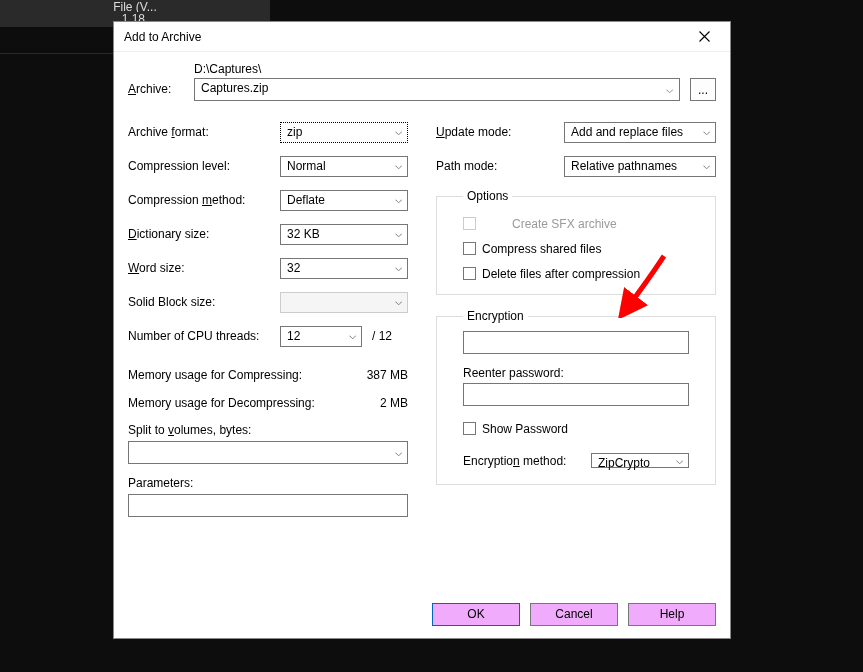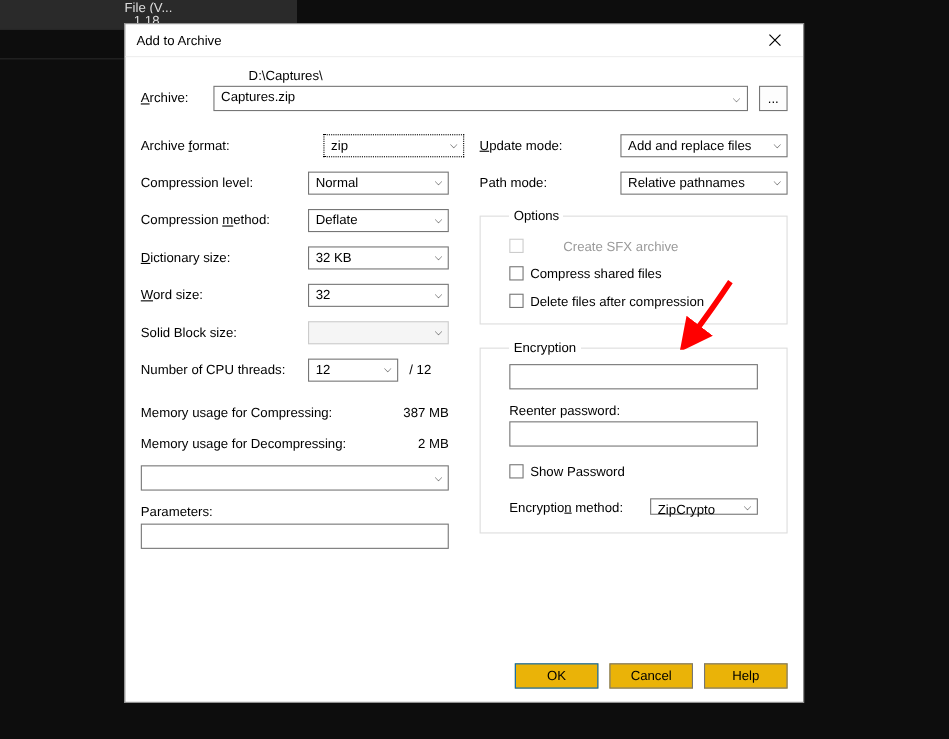--- a/index.html
+++ b/index.html
@@ -26,35 +26,35 @@
     }
     .titlebar .title { flex: 1; font-size: 12px; }
     .close-btn { width: 36px; height: 28px; display: flex; align-items: center; justify-content: center; cursor: pointer; }
     .close-btn svg { width: 11px; height: 11px; }
     
     .body { flex: 1; padding: 10px 14px; display: flex; flex-direction: column; }
     
     .archive-row { display: flex; align-items: flex-start; margin-bottom: 14px; }
     .archive-row .lbl { width: 66px; padding-top: 20px; }
     .archive-row .rhs { flex: 1; }
-    .archive-row .path { color: #000; margin-bottom: 2px; font-size: 12px; margin-left: 32px; }
+    .archive-row .path { color: #000; margin-bottom: 2px; font-size: 12px; }
     .archive-row .line2 { display: flex; gap: 10px; }
     .archive-combo { flex: 1; height: 23px; border: 1px solid #767676; padding: 2px 6px 2px 6px; position: relative; background: #fff; }
     .archive-combo .caret { position: absolute; right: 6px; top: 50%; transform: translateY(-50%); font-size: 9px; color: #555;}
     .browse-btn { width: 26px; height: 23px; border: 1px solid #767676; background: #fdfdfd; display: flex; align-items: center; justify-content: center; }
     
     .columns { display: flex; gap: 28px; flex: 1;}
     .col { flex: 1; }
     
     .form-row { display: flex; align-items: center; height: 34px; }
     .form-row .flabel { flex: 1; }
     .form-row .fctrl { width: 128px; }
     .select { width: 100%; height: 21px; border: 1px solid #767676; background: #fff; padding: 2px 18px 2px 6px; position: relative; }
     .select .caret { position: absolute; right: 5px; top: 50%; transform: translateY(-50%); font-size: 9px; color: #444; }
-    .select.dotted { border: 1px dotted #000; margin-left: 14px; }
+    .select.dotted { border: 1px dotted #000; }
     .select.disabled { background: #f5f5f5; color: #999; border-color: #ccc;}
     .select.narrow { width: 82px; }
     .thread-row .after { margin-left: 10px; }
     
     .static-row { display: flex; height: 28px; align-items: center; }
     .static-row .slabel { flex: 1; }
     .static-row .sval { text-align: right; }
     
     .full-row { margin-top: 6px; }
     .full-row .flabel-top { margin-bottom: 4px; display: block; }
@@ -77,21 +77,21 @@
     
     .enc-label { display: block; margin: 8px 0 3px; }
     .enc-input { width: 100%; height: 23px; border: 1px solid #767676; background: #fff; padding: 2px 6px; }
     
     .enc-method-row { display: flex; align-items: center; margin-top: 12px; gap: 8px;}
     .enc-method-row .emlabel { flex: 1; }
     .enc-select { width: 98px; height: 15px; border: 1px solid #767676; background: #fff; padding: 2px 18px 2px 6px; position: relative; }
     .enc-select .caret { position: absolute; right: 5px; top: 50%; transform: translateY(-50%); font-size: 9px; color: #444; }
     
     .buttons { display: flex; justify-content: flex-end; gap: 10px; padding: 12px 14px; border-top: 0; }
-    .btn { width: 76px; height: 23px; border: 1px solid #767676; background: #eab308; text-align: center; line-height: 21px;}
+    .btn { width: 88px; height: 23px; border: 1px solid #767676; background: #f0abfc; text-align: center; line-height: 21px;}
     .btn.primary { border-color: #0067c0; }
     
     .u { text-decoration: underline; }
     
     .arrow { position: absolute; pointer-events: none; }
   </style>
 </head>
 <body>
 
 <div class="bg-files">
@@ -180,20 +180,21 @@
         </div>
         <div class="static-row" style="margin-top:8px;">
           <span class="slabel">Memory usage for Compressing:</span>
           <span class="sval">387 MB</span>
         </div>
         <div class="static-row">
           <span class="slabel">Memory usage for Decompressing:</span>
           <span class="sval">2 MB</span>
         </div>
         <div class="full-row">
+          <span class="flabel-top"><span>Split to </span><span class="u">v</span><span>olumes, bytes:</span></span>
           <div class="full-select">
               <span class="caret">⌵</span>
             </div>
         </div>
         <div class="full-row" style="margin-top:12px;">
           <span class="flabel-top">Parameters:</span>
           <input class="full-input" style="">
         </div>
       </div>
 

